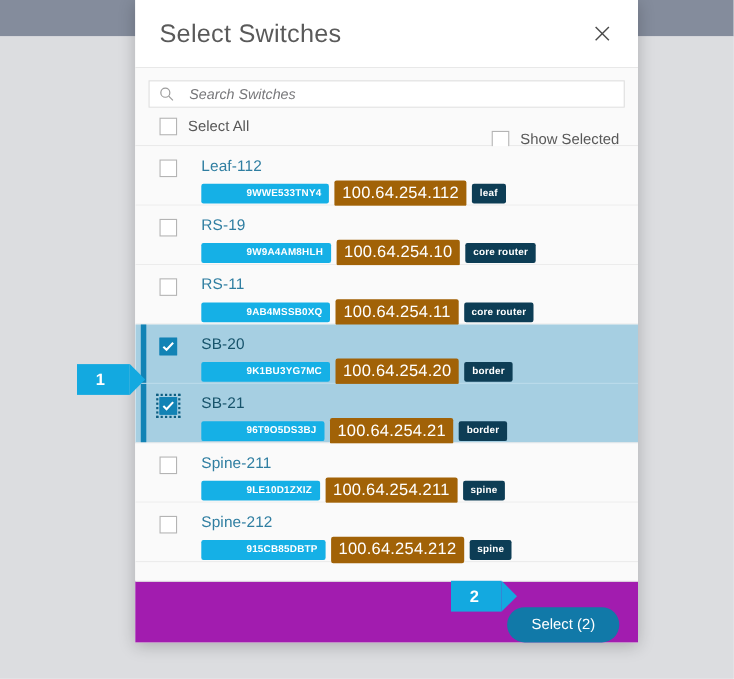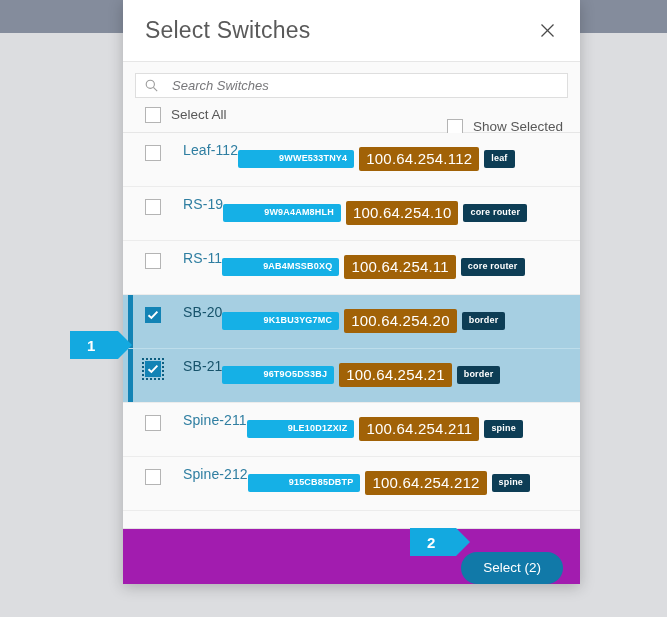--- a/index.html
+++ b/index.html
@@ -199,20 +199,21 @@
   .switch-row.selected .row-cb svg { display: block; }
   .row-cb svg { display: none; position: absolute; left: 1px; top: 1px; }
   .row-cb.focused {
     outline: 2px dotted #0c5d80;
     outline-offset: 1px;
   }
 
   .row-body {
     margin-left: 22px;
     display: flex;
+    flex-direction: column;
   }
   .row-name {
     font-size: 14px;
     color: #2f7ea1;
     line-height: 17px;
     letter-spacing: 0.1px;
   }
   .switch-row.selected .row-name { color: #17536b; }
   .badges {
     margin-top: 5px;

